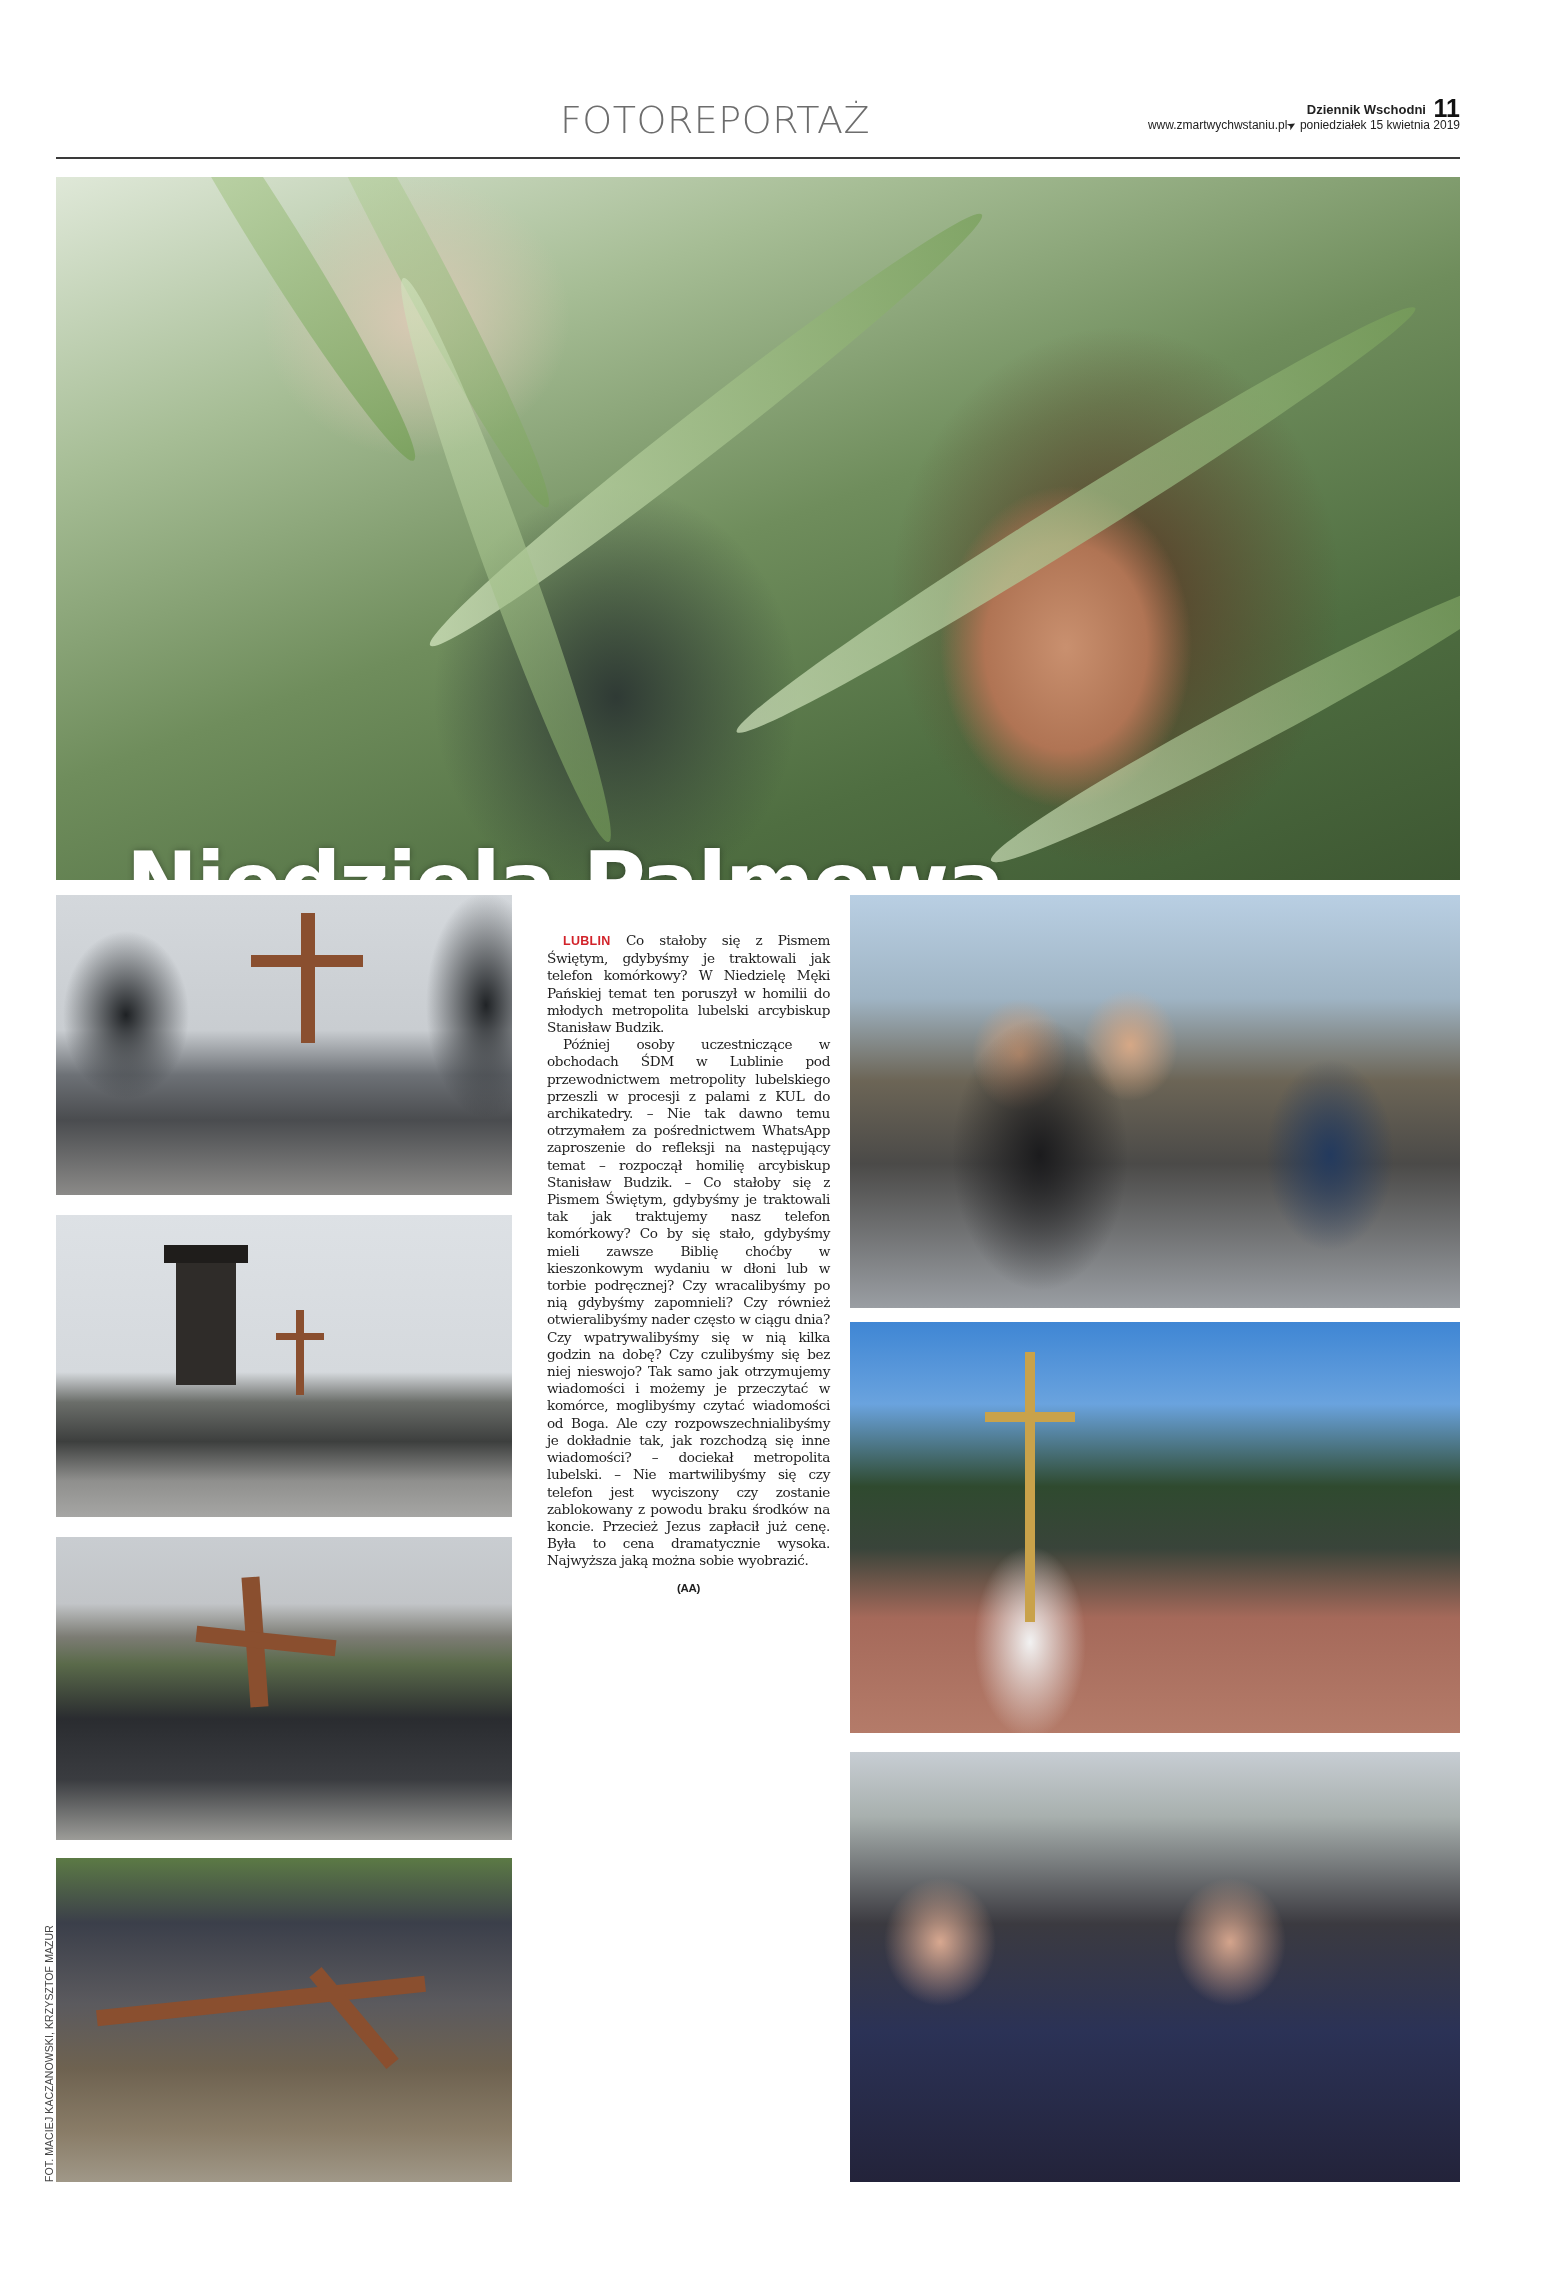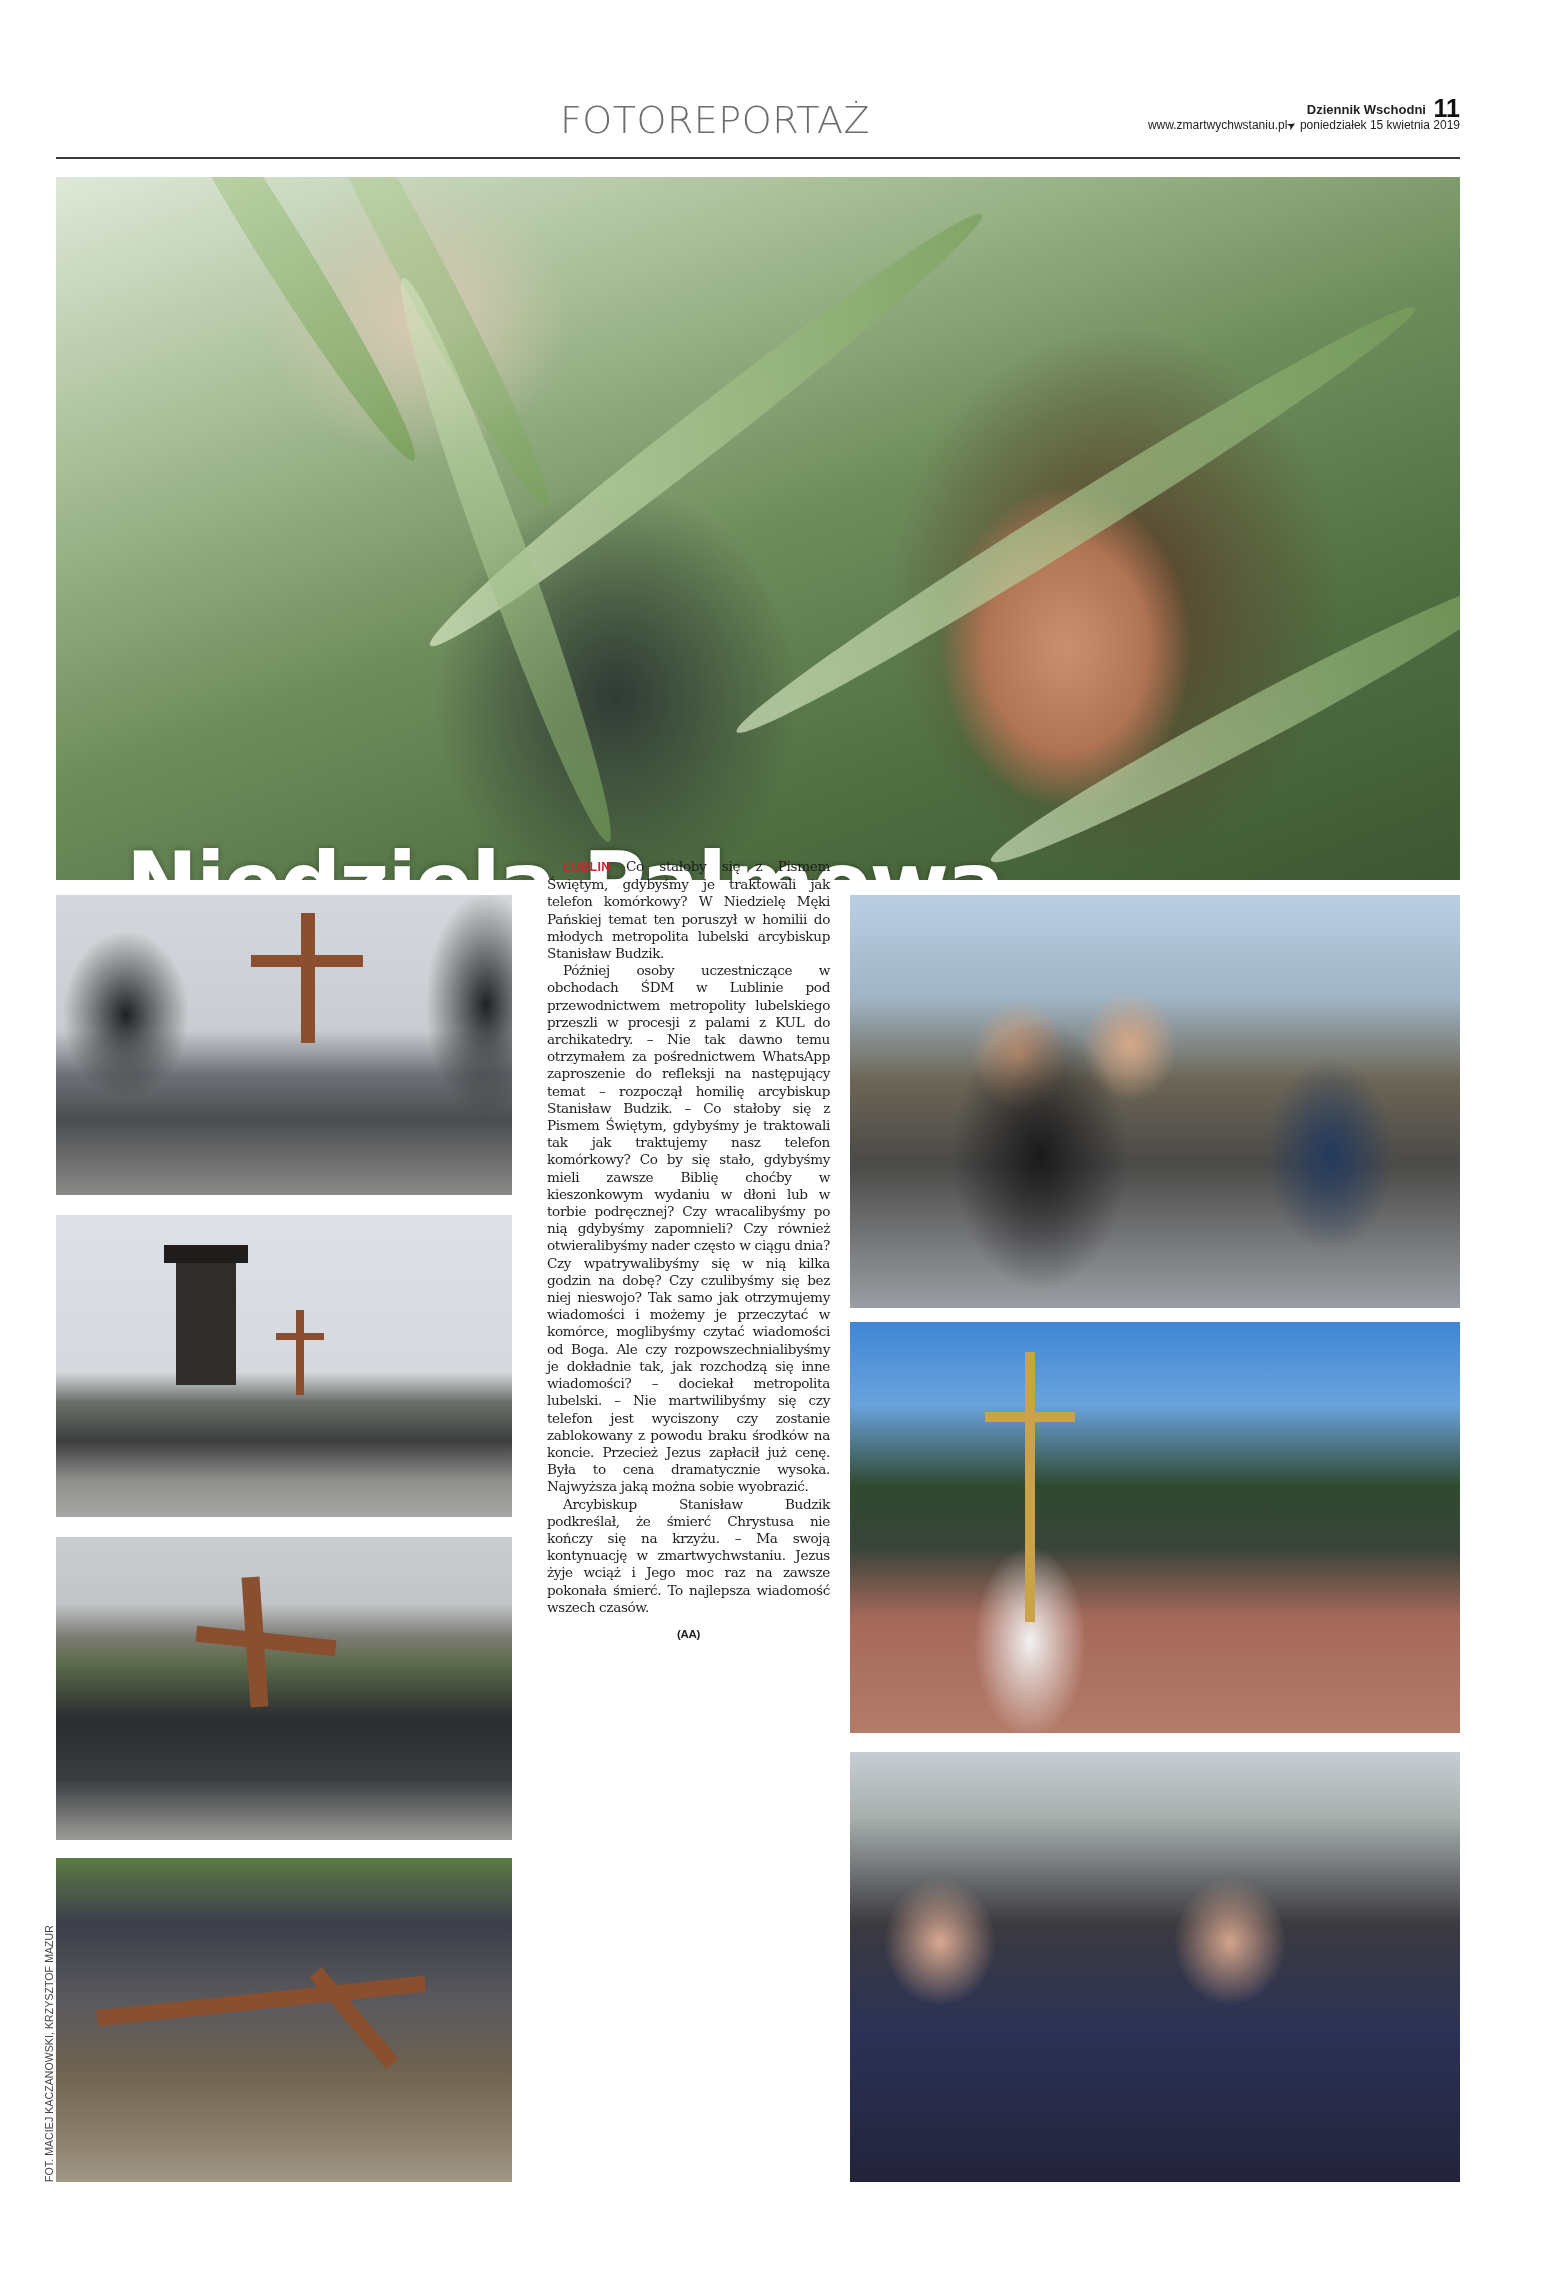--- a/index.html
+++ b/index.html
@@ -60,21 +60,21 @@
       radial-gradient(ellipse 70px 80px at 380px 190px, #d4a48c 0%, rgba(212,164,140,0) 80%),
       linear-gradient(180deg, #c7cdd3 0%, #a8b0ae 15%, #3b3a40 40%, #2b3256 65%, #23233a 100%); }
 
   .cross { position: absolute; background: #8a4f2f; }
 
   .photo-credit {
     position: absolute; left: 43px; top: 2182px; transform-origin: left top; transform: rotate(-90deg);
     font-family: "Liberation Sans", sans-serif; font-size: 10.5px; color: #444; white-space: nowrap; letter-spacing: 0.1px;
   }
 
-  .article { position: absolute; left: 547px; top: 858px; width: 283px; font-family: "DejaVu Serif", serif; font-size: 13.6px; line-height: 17.2px; color: #1d1d1d; text-align: justify; hyphens: manual; letter-spacing: -0.35px; }
+  .article { position: absolute; left: 547px; top: 932px; width: 283px; font-family: "DejaVu Serif", serif; font-size: 13.6px; line-height: 17.2px; color: #1d1d1d; text-align: justify; hyphens: manual; letter-spacing: -0.35px; }
   .article p { text-indent: 16px; }
   .article .dateline { font-family: "Liberation Sans", sans-serif; font-weight: bold; color: #d2232a; letter-spacing: 0.3px; font-size: 12.5px; }
   .article .byline { text-align: center; font-family: "Liberation Sans", sans-serif; font-weight: bold; font-size: 11.5px; margin-top: 10px; }
 </style>
 </head>
 <body>
 
 <div class="section-title">FOTOREPORTAŻ</div>
 
 <div class="masthead">
@@ -119,21 +119,20 @@
 <div class="photo p-field">
   <div class="cross" style="left:40px;top:135px;width:330px;height:16px;transform:rotate(-6deg);"></div>
   <div class="cross" style="left:290px;top:100px;width:16px;height:120px;transform:rotate(-40deg);"></div>
 </div>
 
 <div class="photo-credit">FOT. MACIEJ KACZANOWSKI, KRZYSZTOF MAZUR</div>
 
 <div class="article">
   <p><span class="dateline">LUBLIN</span> <span>Co stałoby się z Pismem Świętym, gdybyśmy je traktowali jak telefon komórkowy? W Niedzielę Męki Pańskiej temat ten poruszył w homilii do młodych metropolita lubelski arcybiskup Stanisław Budzik.</span></p>
   <p>Później osoby uczestniczące w obchodach ŚDM w Lublinie pod przewodnictwem metropolity lubelskiego przeszli w procesji z palami z KUL do archikatedry. – Nie tak dawno temu otrzymałem za pośrednictwem WhatsApp zaproszenie do refleksji na następujący temat – rozpoczął homilię arcybiskup Stanisław Budzik. – Co stałoby się z Pismem Świętym, gdybyśmy je traktowali tak jak traktujemy nasz telefon komórkowy? Co by się stało, gdybyśmy mieli zawsze Biblię choćby w kieszonkowym wydaniu w dłoni lub w torbie podręcznej? Czy wracalibyśmy po nią gdybyśmy zapomnieli? Czy również otwieralibyśmy nader często w ciągu dnia? Czy wpatrywalibyśmy się w nią kilka godzin na dobę? Czy czulibyśmy się bez niej nieswojo? Tak samo jak otrzymujemy wiadomości i możemy je przeczytać w komórce, moglibyśmy czytać wiadomości od Boga. Ale czy rozpowszechnialibyśmy je dokładnie tak, jak rozchodzą się inne wiadomości? – dociekał metropolita lubelski. – Nie martwilibyśmy się czy telefon jest wyciszony czy zostanie zablokowany z powodu braku środków na koncie. Przecież Jezus zapłacił już cenę. Była to cena dramatycznie wysoka. Najwyższa jaką można sobie wyobrazić.</p>
-  <p>Arcybiskup Stanisław Budzik podkreślał, że śmierć Chrystusa nie kończy się na krzyżu. – Ma swoją kontynuację w zmartwychwstaniu. Jezus żyje wciąż i Jego moc raz na zawsze pokonała śmierć. To najlepsza wiadomość wszech czasów.</p>
   <div class="byline">(AA)</div>
 </div>
 
 <div class="photo p-girls"></div>
 <div class="photo p-crucifix">
   <div style="position:absolute;left:175px;top:30px;width:10px;height:270px;background:#c9a24a;"></div>
   <div style="position:absolute;left:135px;top:90px;width:90px;height:10px;background:#c9a24a;"></div>
 </div>
 <div class="photo p-crowd"></div>
 

